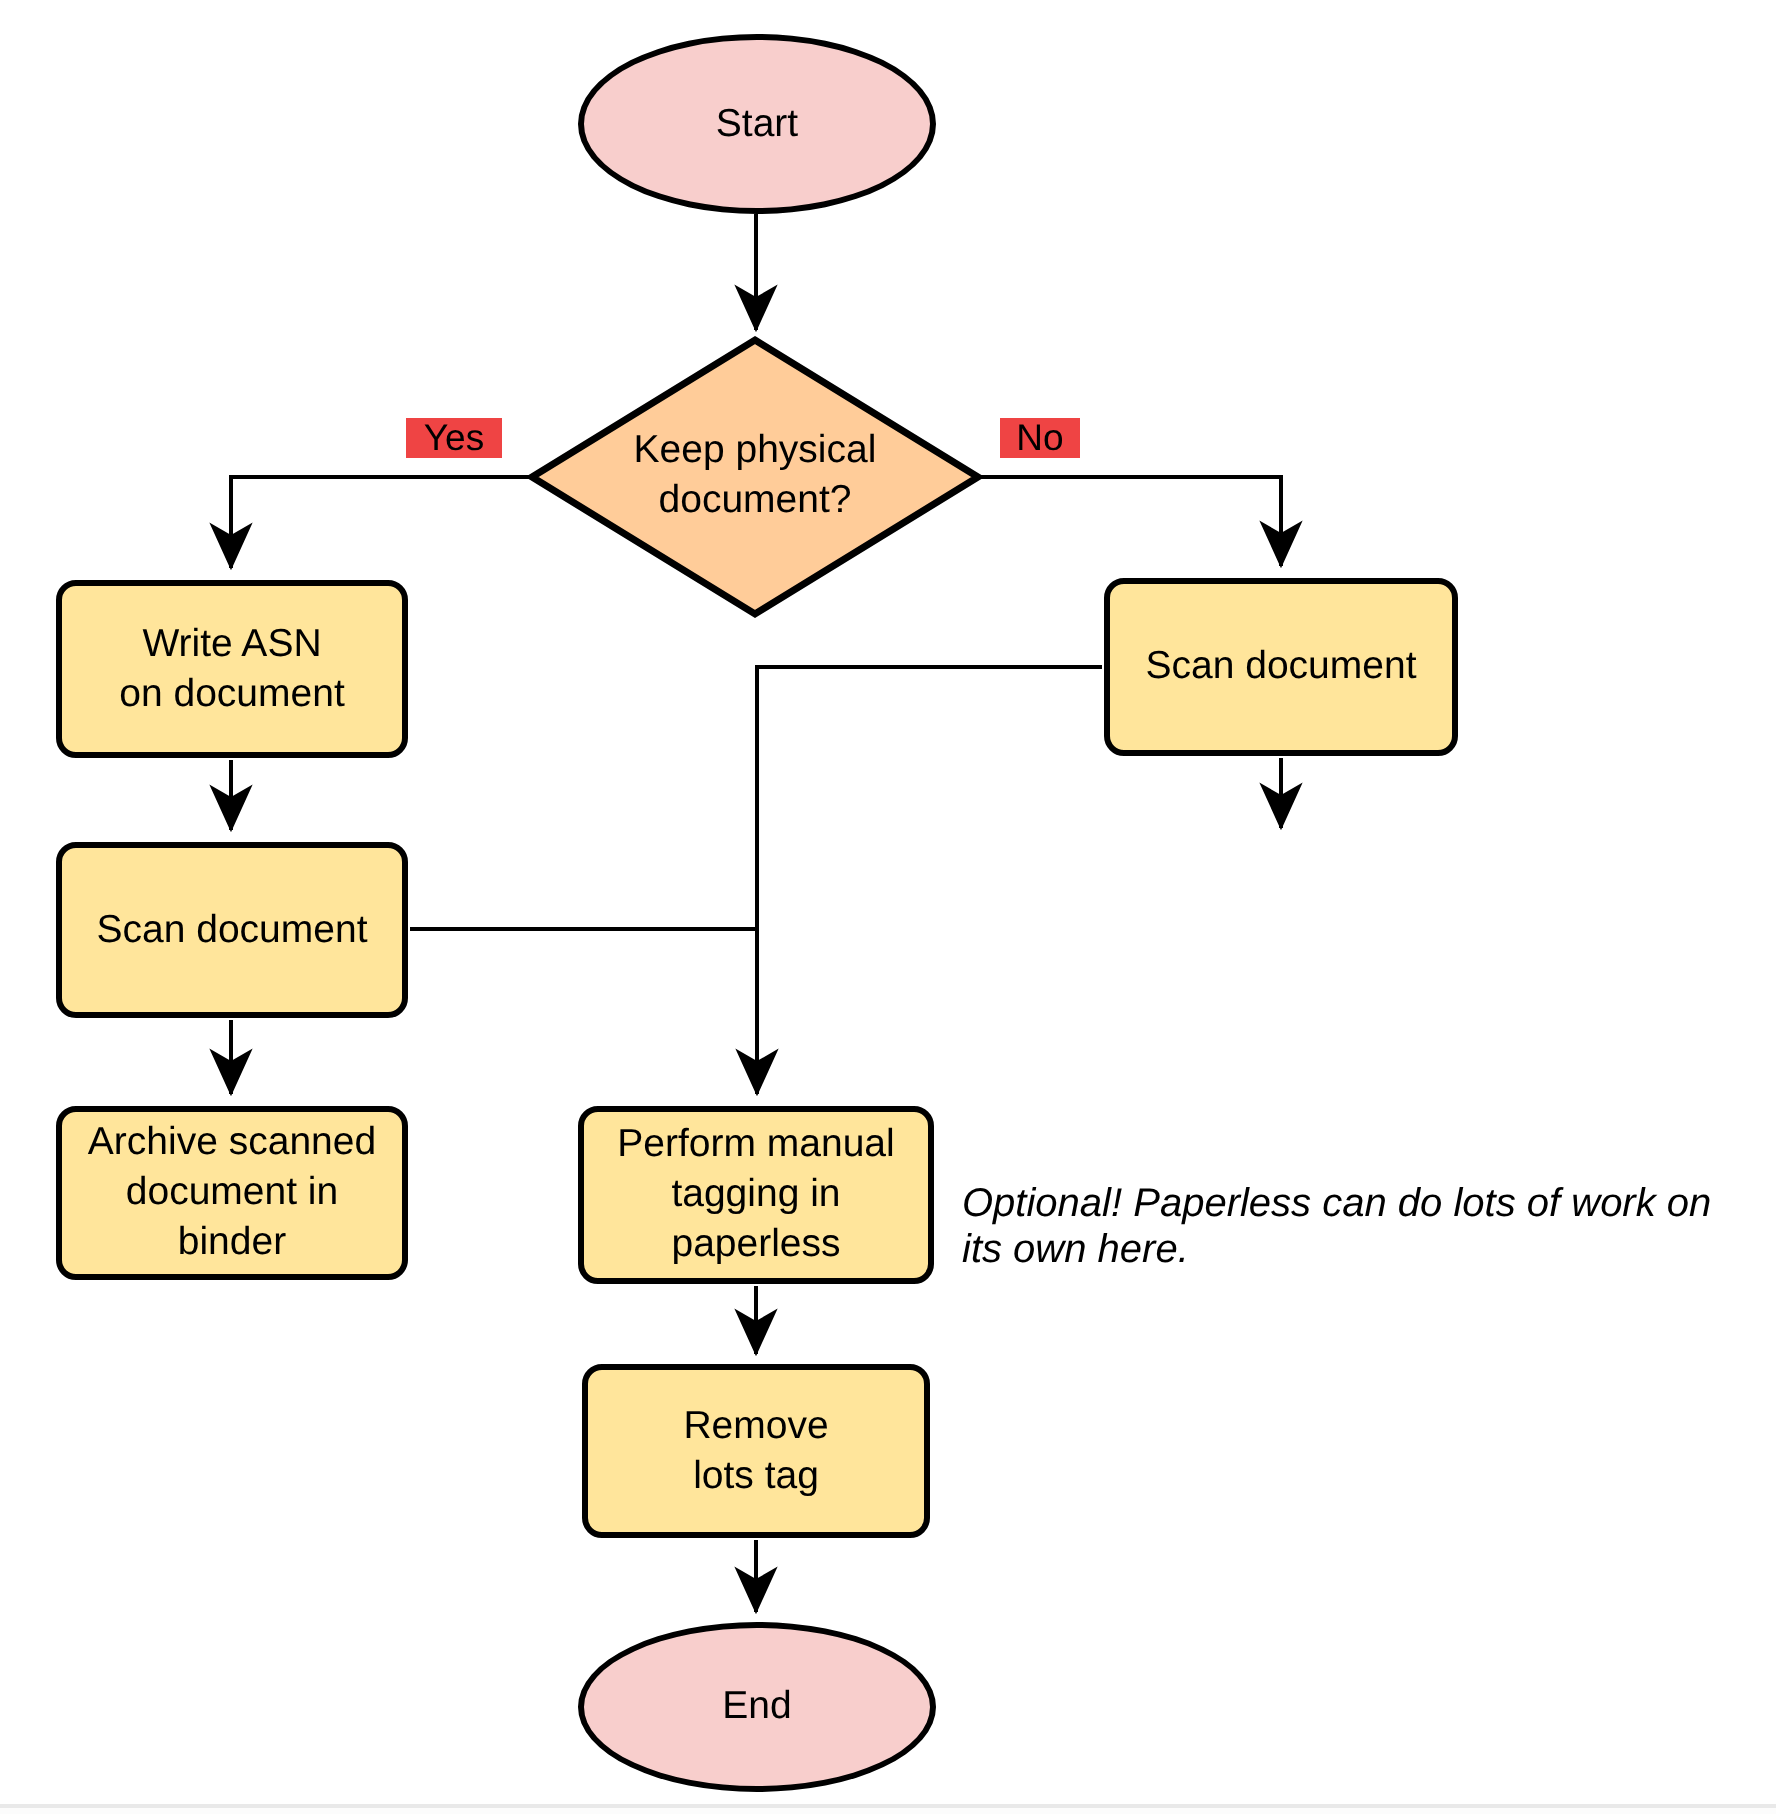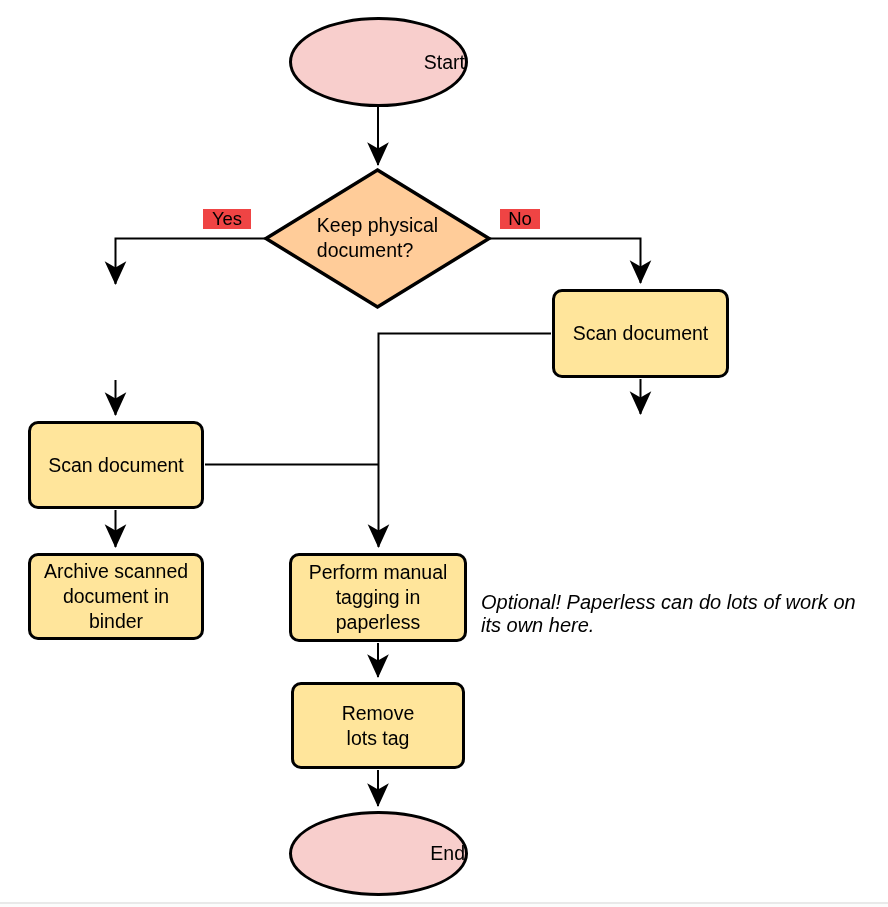--- a/index.html
+++ b/index.html
@@ -38,26 +38,25 @@
     font-size:19.5px;line-height:1.28;
     white-space:pre-line;
   }
   .node.process{
     background:var(--process-fill);
     border-radius:10px;
   }
   .node.terminal{
     background:var(--terminal-fill);
     border-radius:50%;
-    justify-content:flex-end;
   }
   .decision-label{
     position:absolute;left:276px;top:171px;width:203px;height:134px;
     display:flex;align-items:center;justify-content:center;
-    font-size:19.5px;line-height:1.28;
+    text-align:center;font-size:19.5px;line-height:1.28;
     white-space:pre-line;
   }
   .edge-label{
     position:absolute;
     font-size:18.5px;line-height:1.1;
     text-align:center;
     background:#ef4444;
   }
   .edge-label.yes{left:203px;top:209px;width:48px;}
   .edge-label.no{left:500px;top:209px;width:40px;}
@@ -95,20 +94,24 @@
     <polygon class="decision" points="377.5,170 489,238.5 377.5,307 266,238.5"></polygon>
   </svg>
 
   <div class="decision-label">Keep physical
 document?</div>
 
   <div class="node terminal" style="left:289px;top:17px;width:179px;height:90px;">
     <span>Start</span>
   </div>
 
+  <div class="node process" style="left:28px;top:290px;width:176px;height:89px;">
+    <span>Write ASN
+on document</span>
+  </div>
 
   <div class="node process" style="left:28px;top:421px;width:176px;height:88px;">
     <span>Scan document</span>
   </div>
 
   <div class="node process" style="left:28px;top:553px;width:176px;height:87px;">
     <span>Archive scanned
 document in
 binder</span>
   </div>

